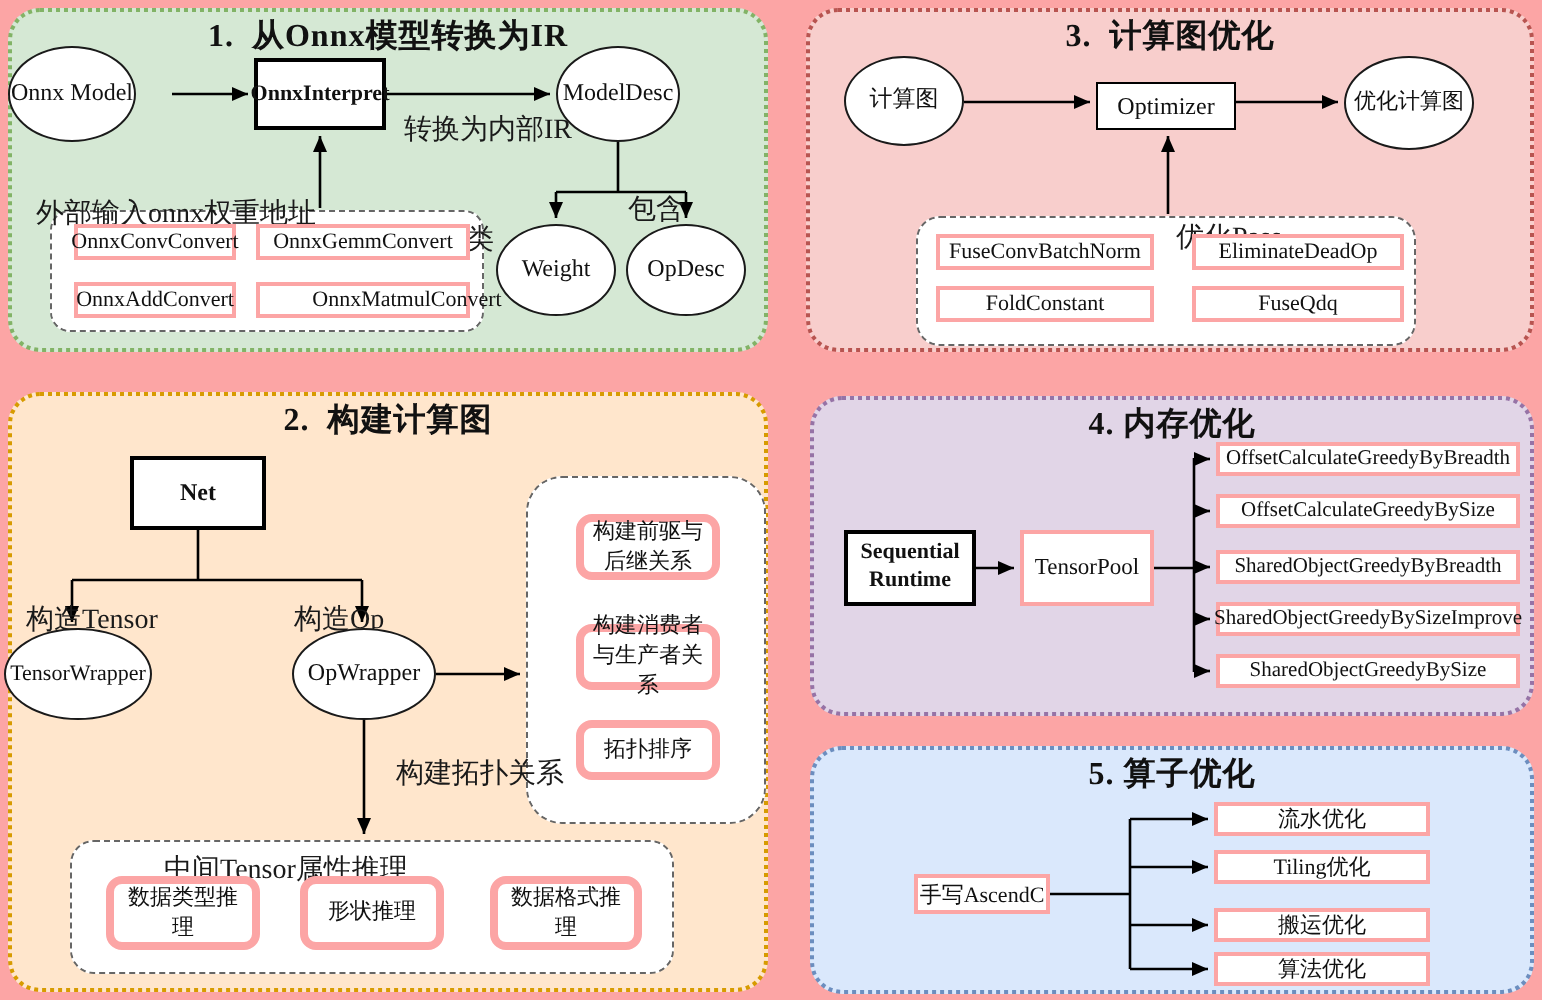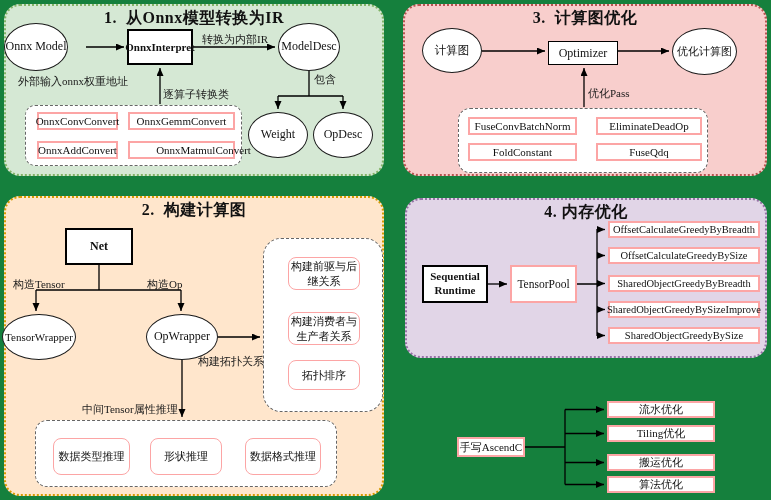--- a/index.html
+++ b/index.html
@@ -1,56 +1,59 @@
 <!DOCTYPE html>
 <html style="--s1_bg: #d5e8d4; --s1_border: #82b366; --s2_bg: #ffe6cc; --s2_border: #d79b00; --s3_bg: #f8cecc; --s3_border: #b85450; --s4_bg: #e1d5e7; --s4_border: #9673a6; --s5_bg: #dae8fc; --s5_border: #6c8ebf;"><head>
 <meta charset="utf-8">
 <style>
   html,body{margin:0;padding:0;background:#fff;}
   .canvas{
-    position:relative;width:771px;height:500px;background:#15803d;overflow:hidden;
+    position:relative;width:771px;height:500px;background:#fca5a5;overflow:hidden;
     font-family:"Liberation Serif","DejaVu Serif",serif;color:#111;
   }
   .panel{position:absolute;border:2px dotted #888;border-radius:16px;box-sizing:border-box;}
   .panel.s1{left:4px;top:4px;width:380px;height:172px;background:var(--s1_bg);border-color:var(--s1_border);}
   .panel.s3{left:403px;top:4px;width:364px;height:172px;background:var(--s3_bg);border-color:var(--s3_border);}
   .panel.s2{left:4px;top:196px;width:380px;height:300px;background:var(--s2_bg);border-color:var(--s2_border);}
   .panel.s4{left:405px;top:198px;width:362px;height:160px;background:var(--s4_bg);border-color:var(--s4_border);}
   .panel.s5{left:405px;top:373px;width:362px;height:124px;background:var(--s5_bg);border-color:var(--s5_border);}
   .panel-title{
     position:absolute;left:0;top:2px;width:100%;text-align:center;
     font-size:16px;font-weight:bold;white-space:pre;letter-spacing:0.5px;
   }
   .node{position:absolute;box-sizing:border-box;display:flex;align-items:center;justify-content:center;text-align:center;background:#fff;}
   .ellipse{border:1.4px solid #1a1a1a;border-radius:50%;font-size:12px;line-height:1.1;}
   .box{border:2px solid #fca5a5;font-size:11px;}
   .box.bold{border:2px solid #000;font-weight:bold;}
   .box.semibold{border:1.6px solid #000;font-weight:normal;font-size:12px;}
-  .rbox{border:1px solid #fca5a5;border-radius:8px;font-size:11px;line-height:1.35;padding:1px 2px;}
+  .rbox{border:4px solid #fca5a5;border-radius:8px;font-size:11px;line-height:1.35;padding:1px 2px;}
   .dashedbox{position:absolute;box-sizing:border-box;background:#fff;border:1.5px dashed #666;}
-  .lbl{position:absolute;font-size:11px;white-space:nowrap;color:#1a1a1a;}
+  .lbl{position:absolute;font-size:14px;white-space:nowrap;color:#1a1a1a;margin-top:24px;}
   svg.edges{position:absolute;left:0;top:0;pointer-events:none;}
   svg.edges path{stroke:#000;stroke-width:1.3;fill:none;}
 </style>
 </head>
 <body>
 
 <div class="canvas">
 
   <div class="panel s1">
     <div class="panel-title">1.  从Onnx模型转换为IR</div>
   </div>
   <div class="panel s3">
     <div class="panel-title">3.  计算图优化</div>
   </div>
   <div class="panel s2">
     <div class="panel-title">2.  构建计算图</div>
   </div>
   <div class="panel s4">
     <div class="panel-title">4. 内存优化</div>
+  </div>
+  <div class="panel s5">
+    <div class="panel-title">5. 算子优化</div>
   </div>
 
   <div class="dashedbox" style="left:25px;top:105px;width:217px;height:61px;border-radius:10px;"></div>
   <div class="dashedbox" style="left:458px;top:108px;width:250px;height:65px;border-radius:12px;"></div>
   <div class="dashedbox" style="left:263px;top:238px;width:120px;height:174px;border-radius:18px;"></div>
   <div class="dashedbox" style="left:35px;top:420px;width:302px;height:67px;border-radius:12px;"></div>
 
   <svg class="edges" width="771" height="500">
     <defs>
       <marker id="arr" markerUnits="userSpaceOnUse" markerWidth="10" markerHeight="8" refX="8" refY="3.5" orient="auto">

